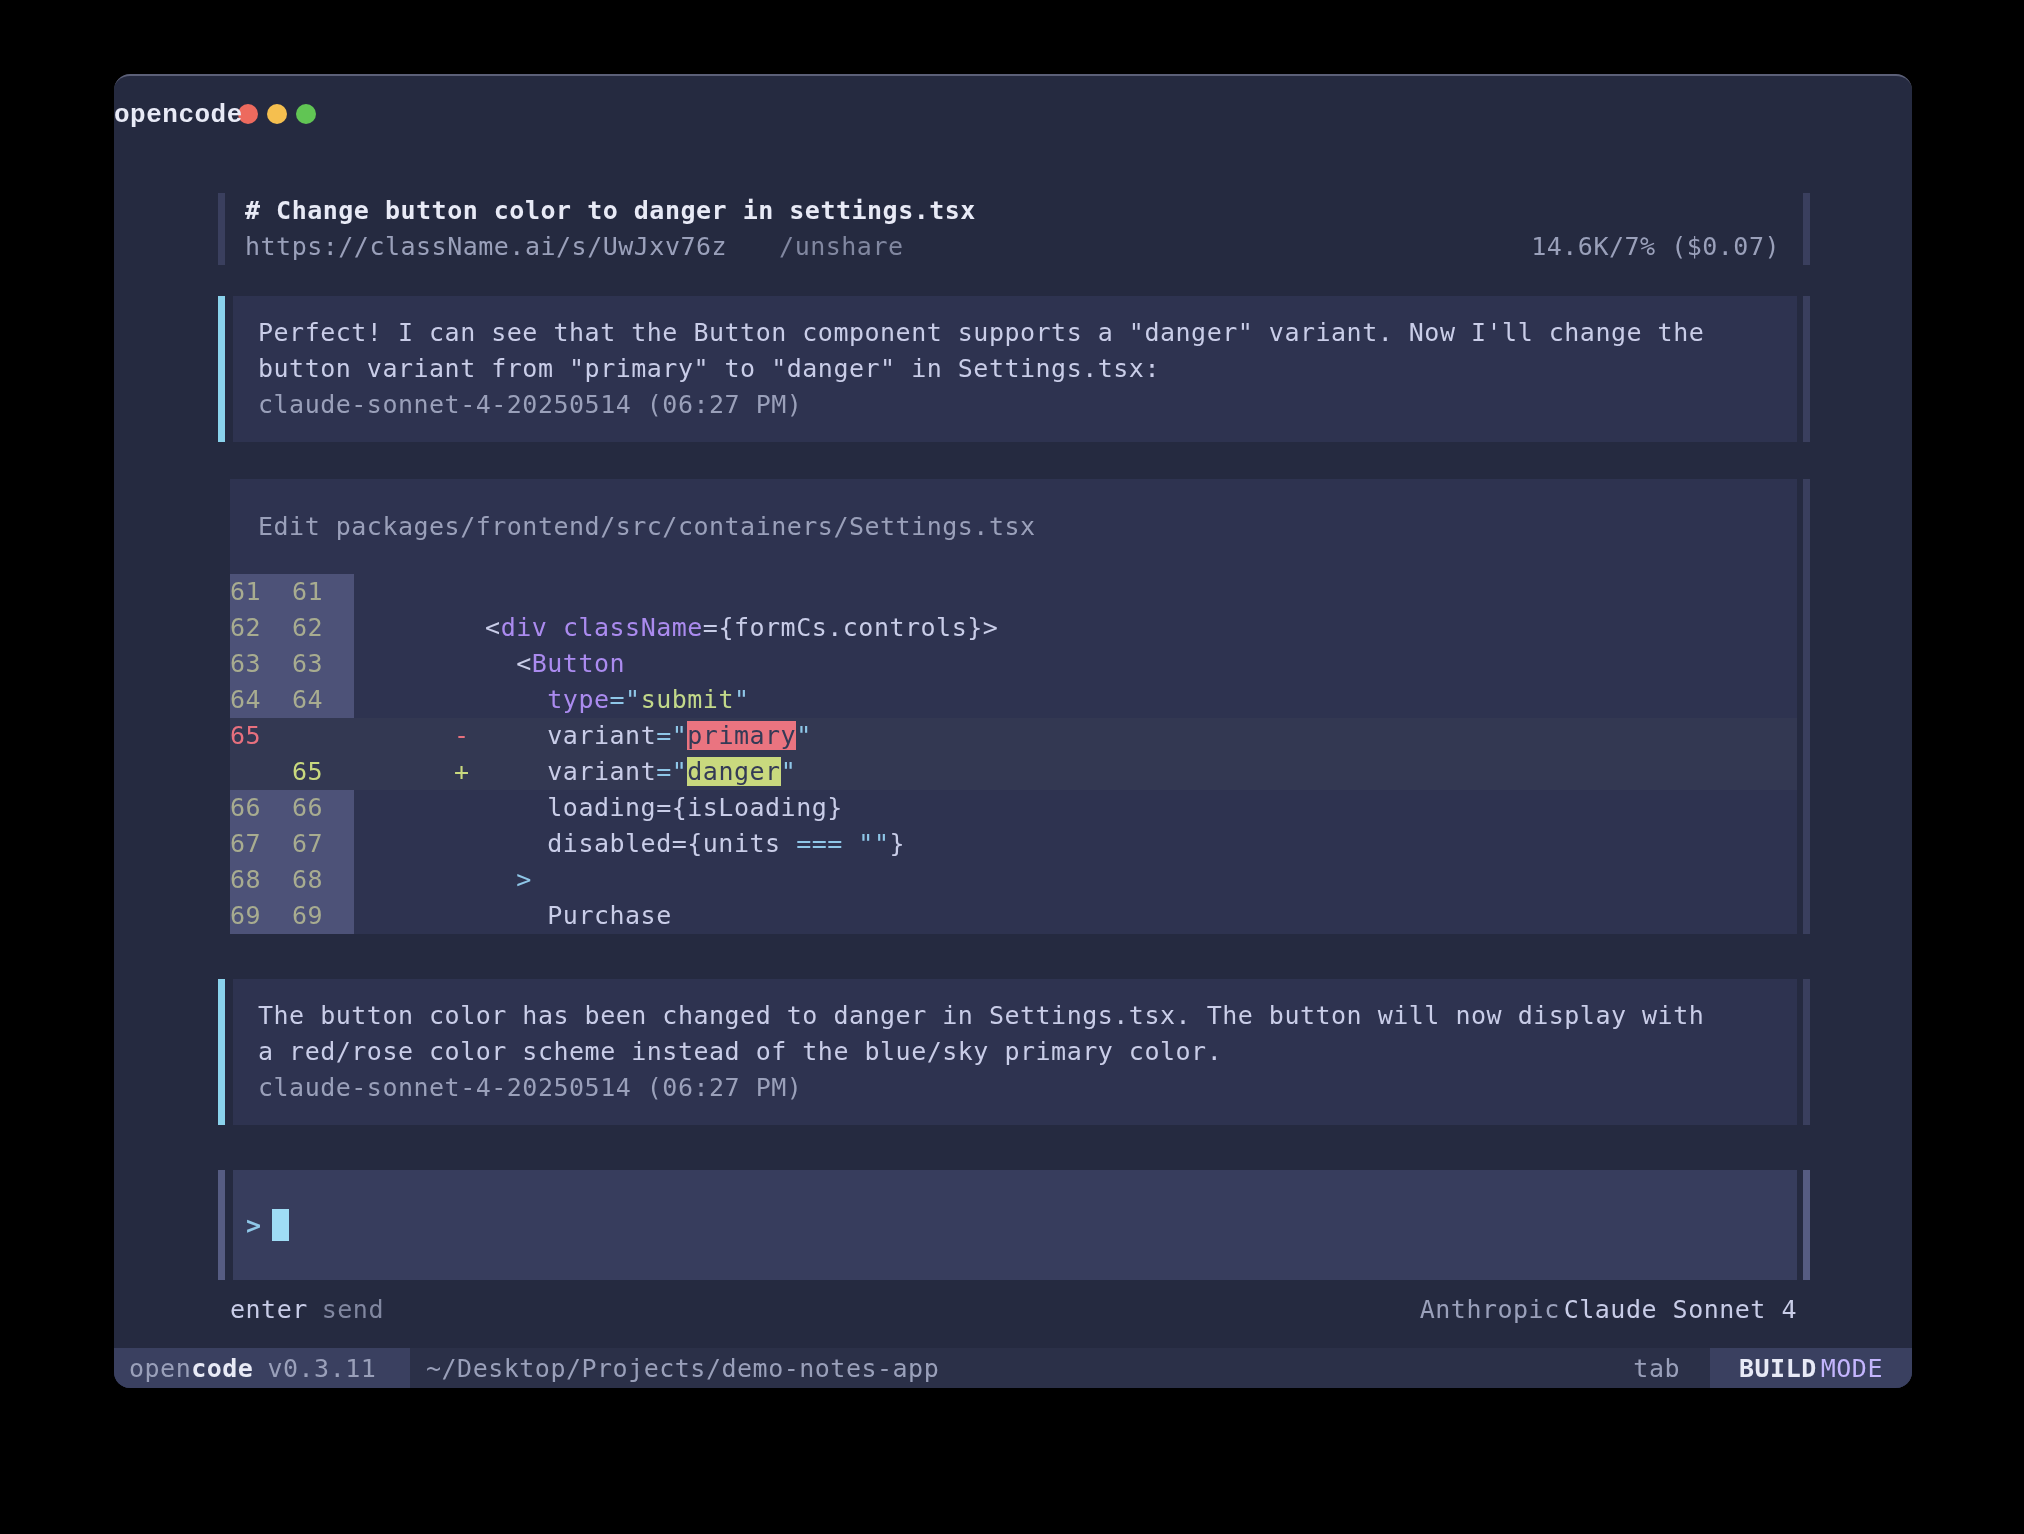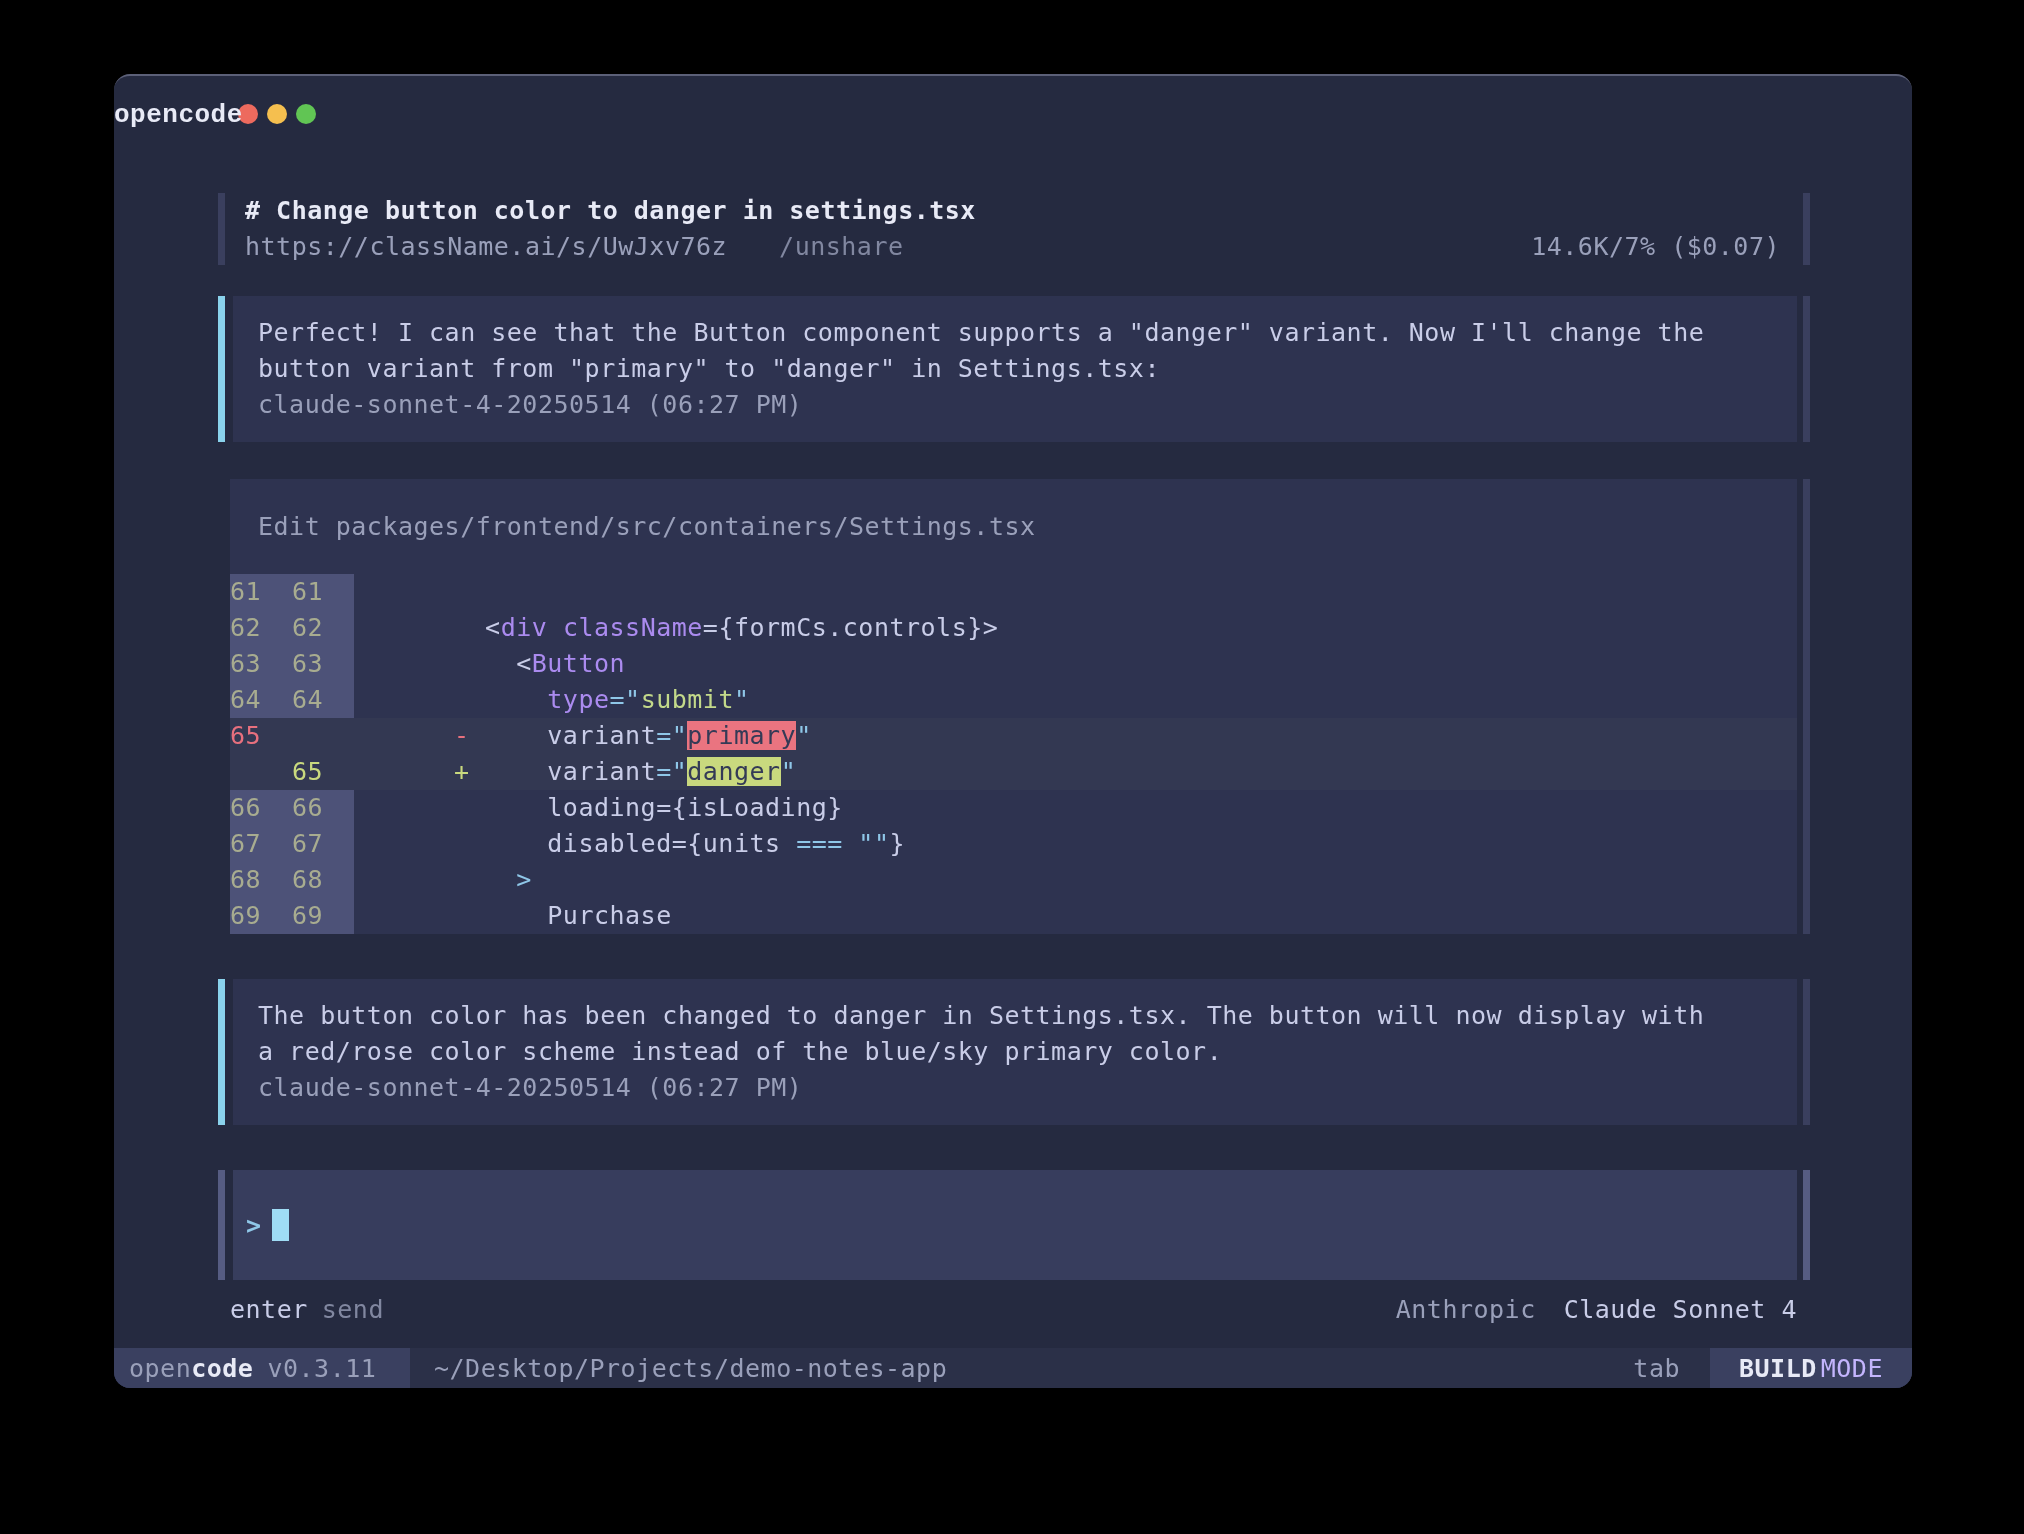--- a/index.html
+++ b/index.html
@@ -60,29 +60,29 @@
   .inputp{top:1094px;height:110px;font-size:25px;}
   .inputp .sec-bg{background:var(--c-input_bg,#373d5d);display:flex;align-items:center;padding-left:13px;}
   .prompt-sym{color:var(--c-syntax_cyan,#8fc7e8);font-weight:bold;}
   .cursor{display:inline-block;width:17px;height:32px;margin-left:10px;vertical-align:middle;
     background:var(--c-cursor,#9fdcf5);}
   
   .footer{top:1216px;height:36px;font-size:25px;line-height:36px;}
   .footer .left{position:absolute;left:116px;}
   .footer .right{position:absolute;right:115px;}
   .k-key{color:var(--c-fg,#c9cde8);} .k-act{color:var(--c-dim,#8187a0);margin-left:14px;}
-  .prov{color:var(--c-gray,#9aa0ba);} .model{color:var(--c-fg,#c9cde8);margin-left:28px;}
+  .prov{color:var(--c-gray,#9aa0ba);} .model{color:var(--c-fg,#c9cde8);margin-left:4px;}
   
   .statusbar{position:absolute;left:0;top:1272px;width:100%;height:42px;
     background:var(--c-status_bg,#2b3048);font-size:25px;line-height:42px;}
   .chip{background:var(--c-chip_bg,#3a4060);height:42px;display:inline-block;}
   .chip.app{position:absolute;left:0;top:0;width:296px;padding-left:15px;}
   .app-open{color:var(--c-gray,#9aa0ba);} .app-code{color:var(--c-white,#e8eaf6);font-weight:bold;}
   .app-ver{color:var(--c-gray,#9aa0ba);margin-left:14px;}
-  .cwd{position:absolute;left:320px;color:var(--c-gray,#9aa0ba);}
+  .cwd{position:absolute;left:312px;color:var(--c-gray,#9aa0ba);}
   .tabhint{position:absolute;right:232px;color:var(--c-gray,#9aa0ba);}
   .chip.mode{position:absolute;right:0;top:0;width:202px;text-align:center;}
   .mode-b{color:var(--c-white,#e8eaf6);font-weight:bold;} .mode-r{color:#c4b5fd;margin-left:4px;}
 </style>
 </head>
 <body>
 
 <div class="window mono">
 
   <div class="titlebar">

